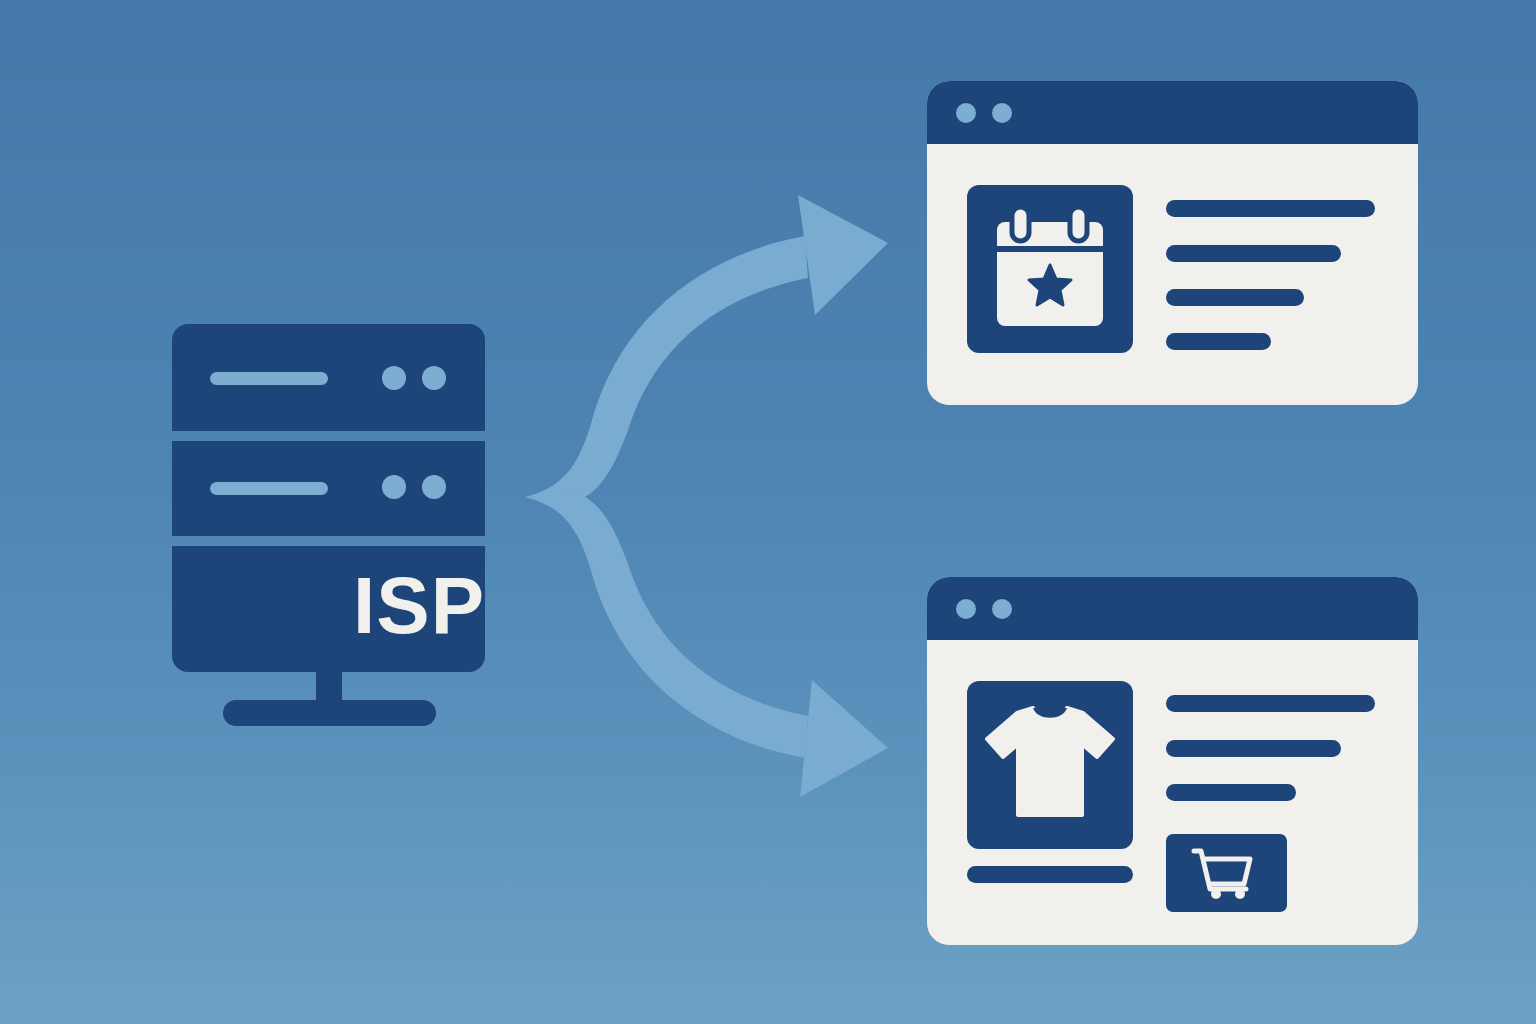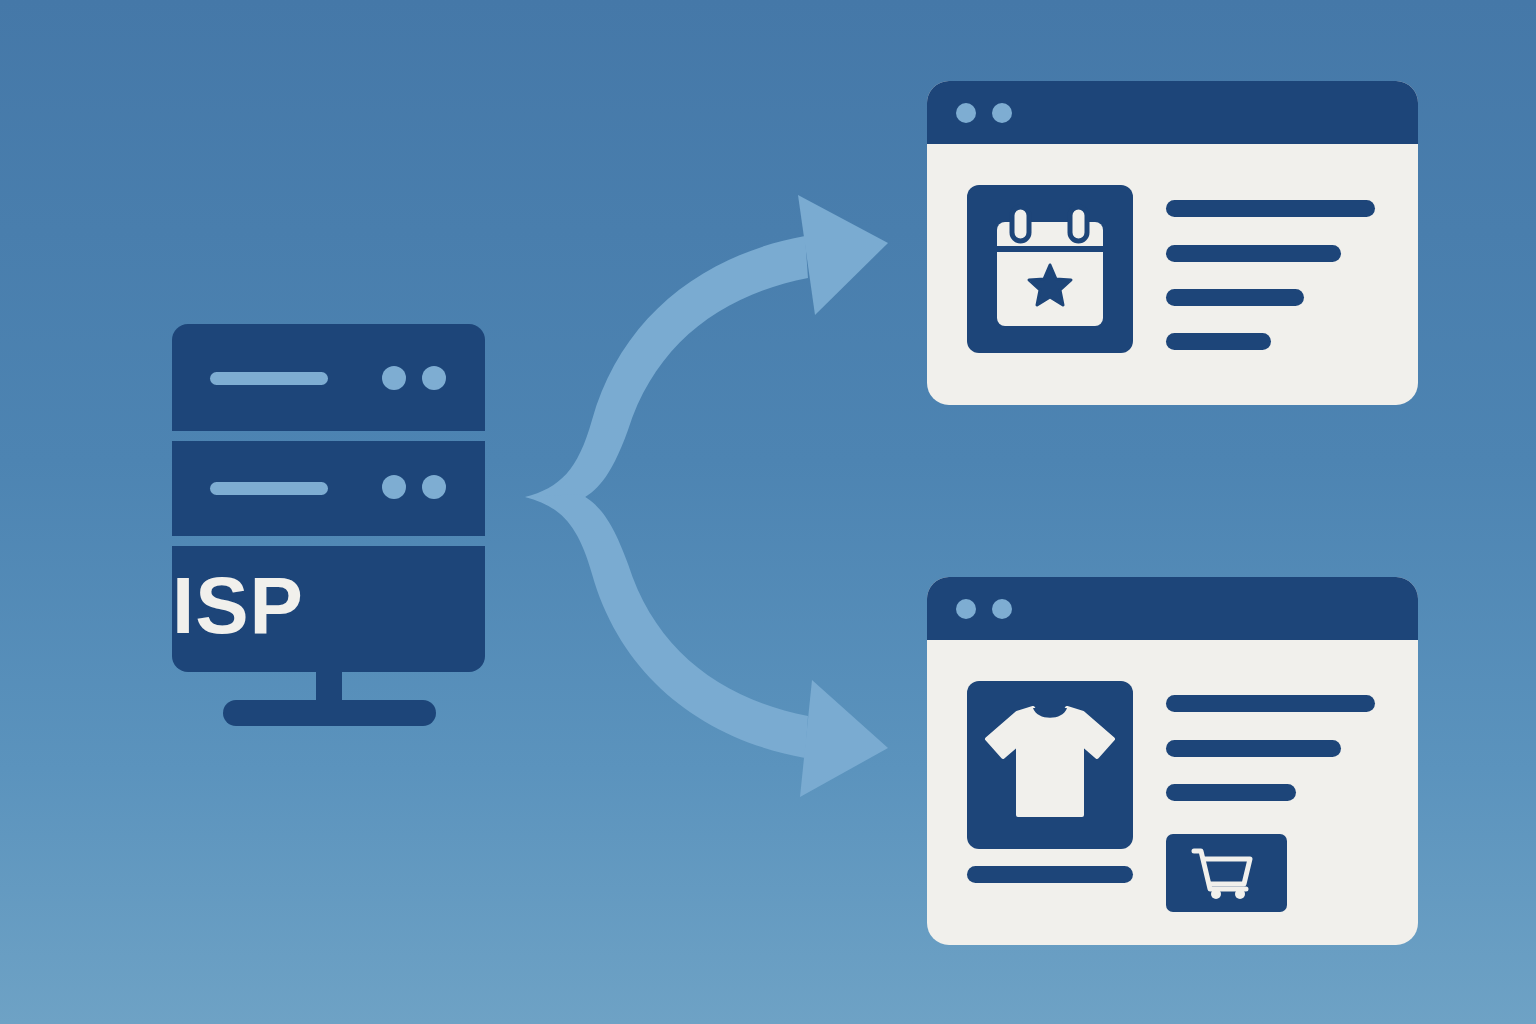--- a/index.html
+++ b/index.html
@@ -12,21 +12,21 @@
   .dark { background: #1d4579; }
 
   
   .server-unit { position: absolute; left: 172px; width: 313px; background: #1d4579; }
   .server-unit.top { top: 324px; height: 107px; border-radius: 16px 16px 0 0; }
   .server-unit.mid { top: 441px; height: 95px; }
   .server-unit.bot { top: 546px; height: 126px; border-radius: 0 0 16px 16px; }
   .srv-bar { position: absolute; left: 38px; width: 118px; height: 13px; border-radius: 7px; background: #7eadd2; }
   .srv-dot { position: absolute; width: 24px; height: 24px; border-radius: 50%; background: #7eadd2; }
   .isp-label {
-    position: absolute; left: 0; right: 0; top: 20px; text-align: left;
+    position: absolute; left: 0; right: 0; top: 20px; text-align: right;
     color: #f1f0ec; font-weight: bold; font-size: 80px; letter-spacing: 1px; line-height: 1;
   }
   .stand-pole { left: 316px; top: 670px; width: 26px; height: 34px; }
   .stand-base { left: 223px; top: 700px; width: 213px; height: 26px; border-radius: 13px; }
 
   
   .window { position: absolute; left: 927px; width: 491px; border-radius: 22px; overflow: hidden; background: #f1f0ec; }
   .window.w1 { top: 81px; height: 324px; }
   .window.w2 { top: 577px; height: 368px; }
   .titlebar { position: absolute; left: 0; top: 0; right: 0; height: 63px; background: #1d4579; }

